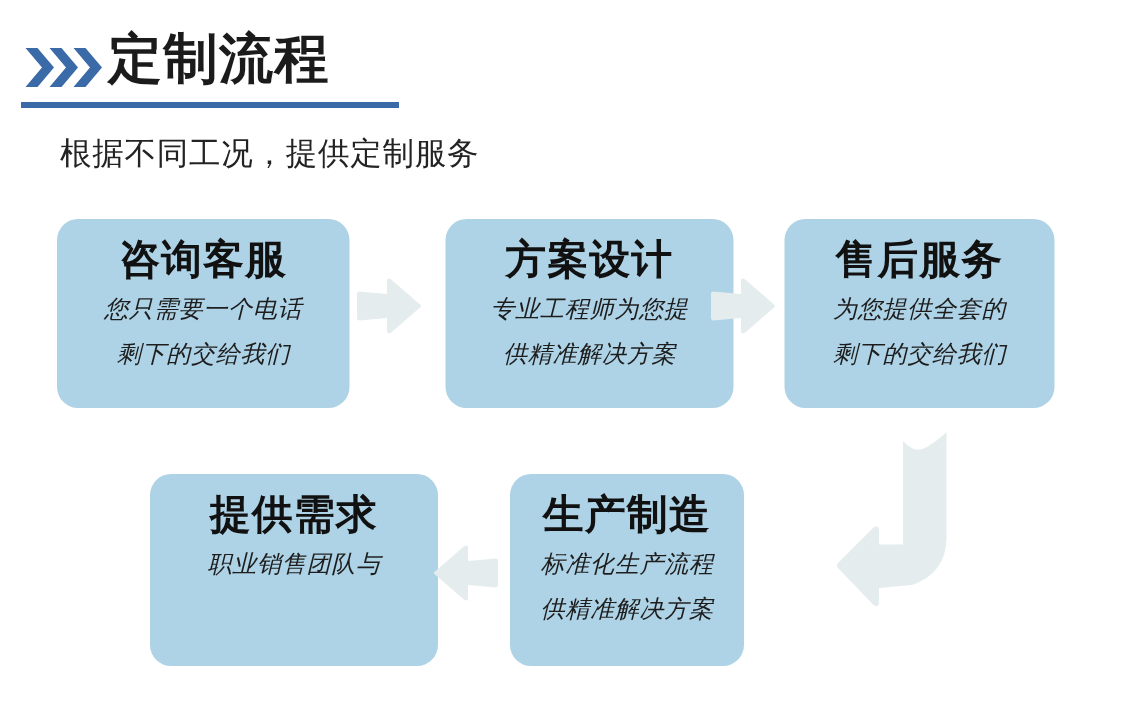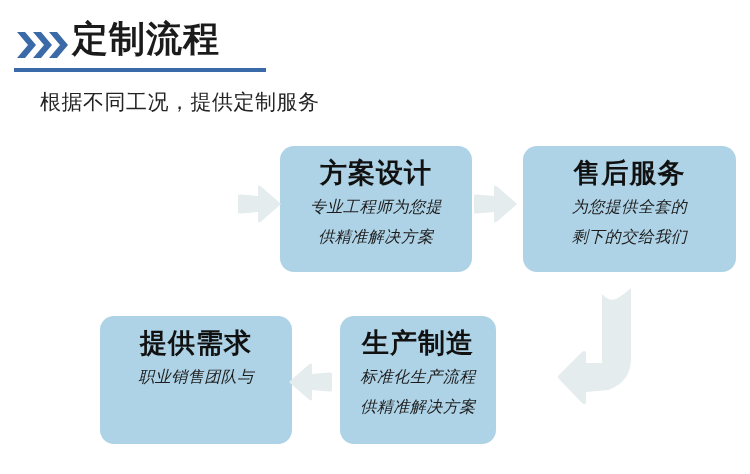--- a/index.html
+++ b/index.html
@@ -89,22 +89,22 @@
     color: #1d1d1d;
     line-height: 30px;
     letter-spacing: 0.5px;
     font-family: "Liberation Serif", "DejaVu Serif", serif;
     font-style: italic;
     white-space: nowrap;
   }
 
   
   #card-1 { left: 38px;  top: 146px; width: 195px; height: 126px; }
-  #card-2 { left: 280px; top: 146px; width: 192px; height: 126px; }
-  #card-3 { left: 523px; top: 146px; width: 213px; height: 126px; }
+  #card-2 { left: 297px; top: 146px; width: 192px; height: 126px; }
+  #card-3 { left: 523px; top: 146px; width: 180px; height: 126px; }
   #card-4 { left: 100px; top: 316px; width: 192px; height: 128px; }
   #card-5 { left: 340px; top: 316px; width: 156px; height: 128px; }
 
   
   .arrow {
     position: absolute;
   }
   .arrow svg { display: block; }
 
   #arrow-1 { left: 236px; top: 184px; }
@@ -123,20 +123,25 @@
         <path d="M1 2 L12 15 L1 28 L9 28 L20 15 L9 2 Z" fill="#3b6aa8"></path>
         <path d="M17 2 L28 15 L17 28 L25 28 L36 15 L25 2 Z" fill="#3b6aa8"></path>
         <path d="M33 2 L44 15 L33 28 L41 28 L52 15 L41 2 Z" fill="#3b6aa8"></path>
       </svg>
     </span>
     <div class="page-title">定制流程</div>
   </div>
   <div class="title-rule"></div>
   <div class="subtitle">根据不同工况，提供定制服务</div>
 
+  <div class="card" id="card-1">
+    <div class="card-title">咨询客服</div>
+    <div class="card-desc">您只需要一个电话</div>
+    <div class="card-desc">剩下的交给我们</div>
+  </div>
 
   <div class="card" id="card-2">
     <div class="card-title">方案设计</div>
     <div class="card-desc">专业工程师为您提</div>
     <div class="card-desc">供精准解决方案</div>
   </div>
 
   <div class="card" id="card-3">
     <div class="card-title">售后服务</div>
     <div class="card-desc">为您提供全套的</div>

